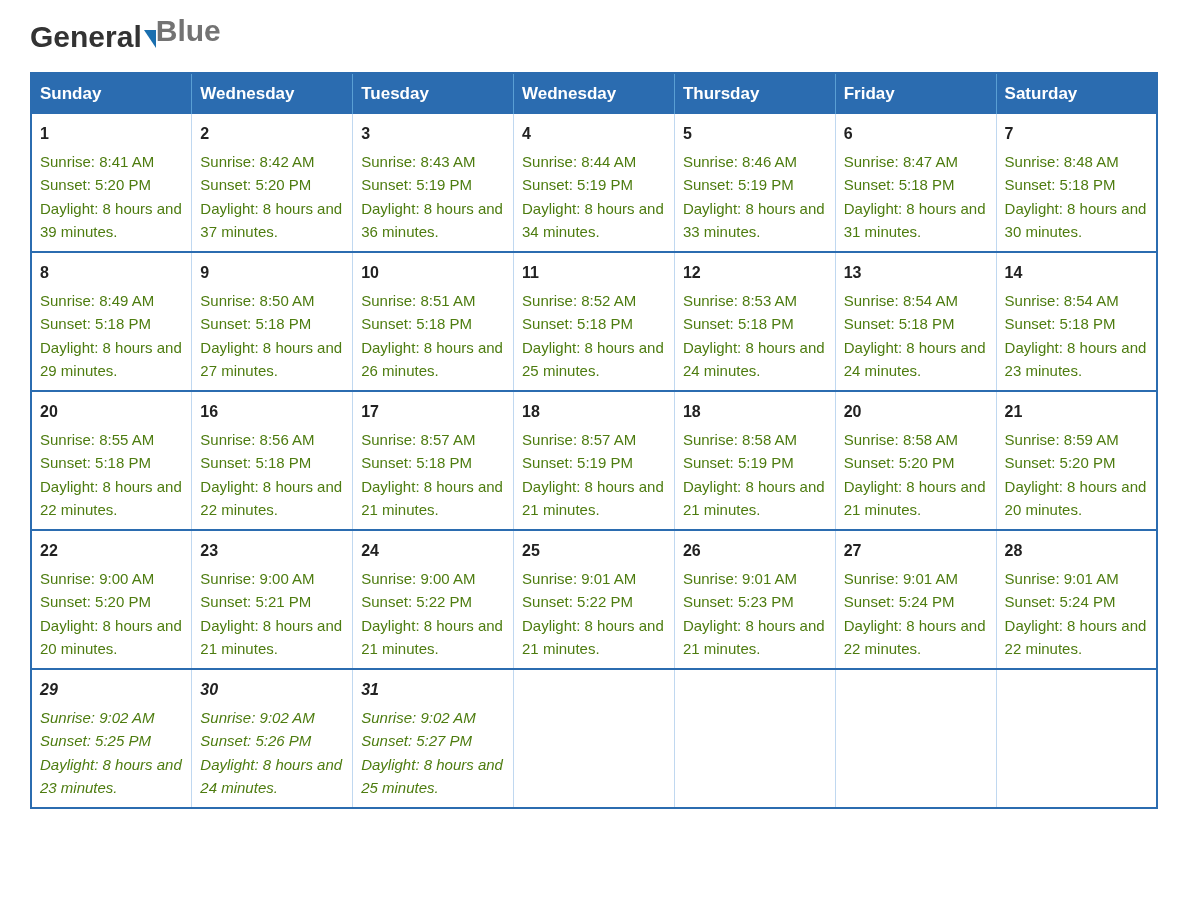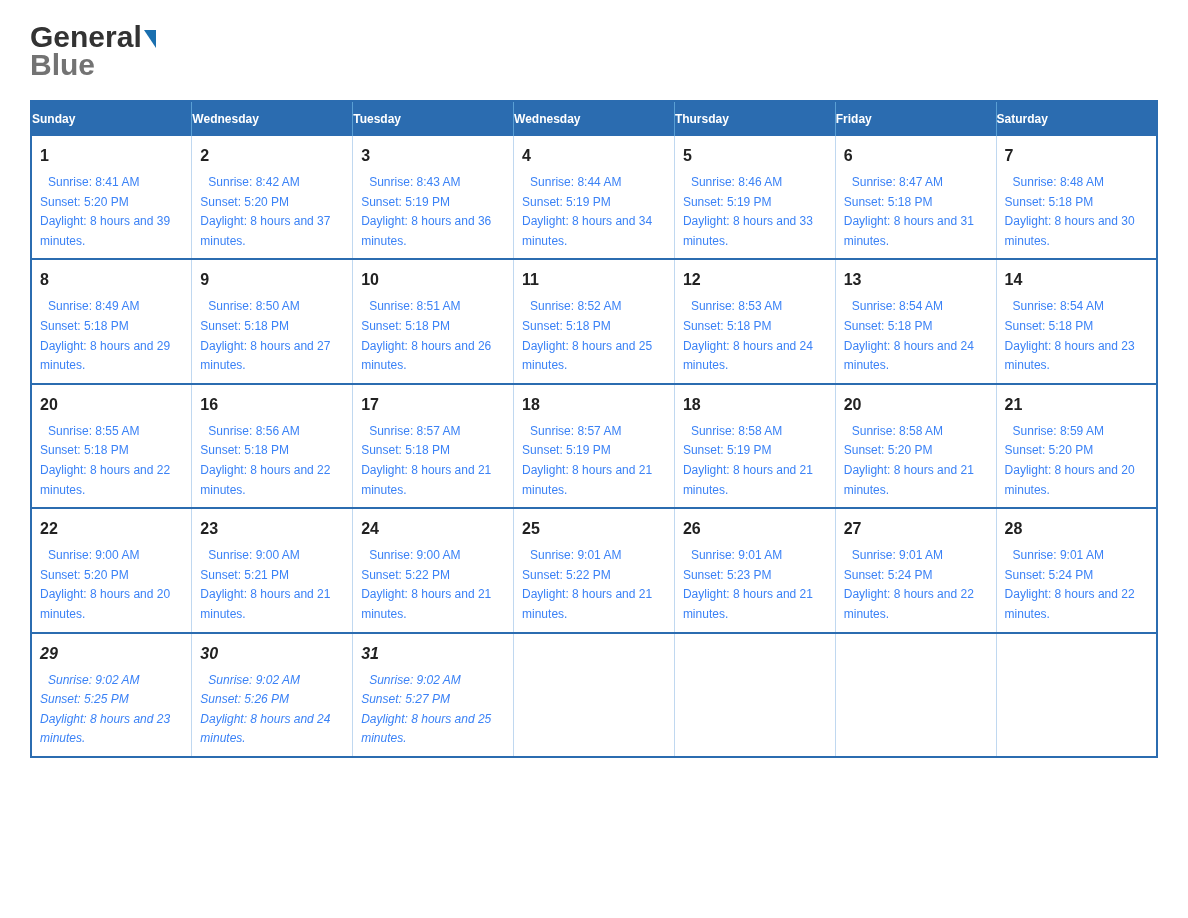--- a/index.html
+++ b/index.html
@@ -12,21 +12,21 @@
       padding: 20px 30px;
     }
     .header {
       display: flex;
       justify-content: space-between;
       align-items: flex-start;
       margin-bottom: 18px;
     }
     .logo {
       display: flex;
-      flex-direction: column;
+      flex-direction: row;
       align-items: flex-start;
       justify-content: space-between;
     }
     .title-section {
       text-align: right;
     }
     .month-title {
       font-size: 52px;
       font-weight: bold;
       color: #222;
@@ -38,23 +38,23 @@
       margin-top: 6px;
     }
     .calendar {
       width: 100%;
       border-collapse: collapse;
       border: 2px solid #2b6cb0;
     }
     .calendar th {
       background-color: #2b6cb0;
       color: #fff;
-      font-size: 12px;
-      font-weight: bold;
-      padding: 10px 0;
+      font-size: 17px;
+      font-weight: bold;
+      padding: 10px 8px;
       text-align: left;
       border-right: 1px solid #5a9fd4;
     }
     .calendar th:last-child {
       border-right: none;
     }
     .calendar td {
       vertical-align: top;
       padding: 8px;
       border-right: 1px solid #c0d8f0;
@@ -73,24 +73,23 @@
       font-style: italic;
     }
     .day-number {
       font-size: 16px;
       font-weight: bold;
       color: #222;
       display: block;
       margin-bottom: 4px;
     }
     .day-info {
-      font-size: 12px;
-      color: #3b82f6;
+      font-size: 15px;
+      color: #4d7c0f;
       line-height: 1.55;
-      margin-left: 8px;
     }
     .empty-cell {
       background: #fff;
     }
     .logo-line1 {
       display: flex;
       align-items: center;
     }
     .logo-g {
       font-size: 30px;

